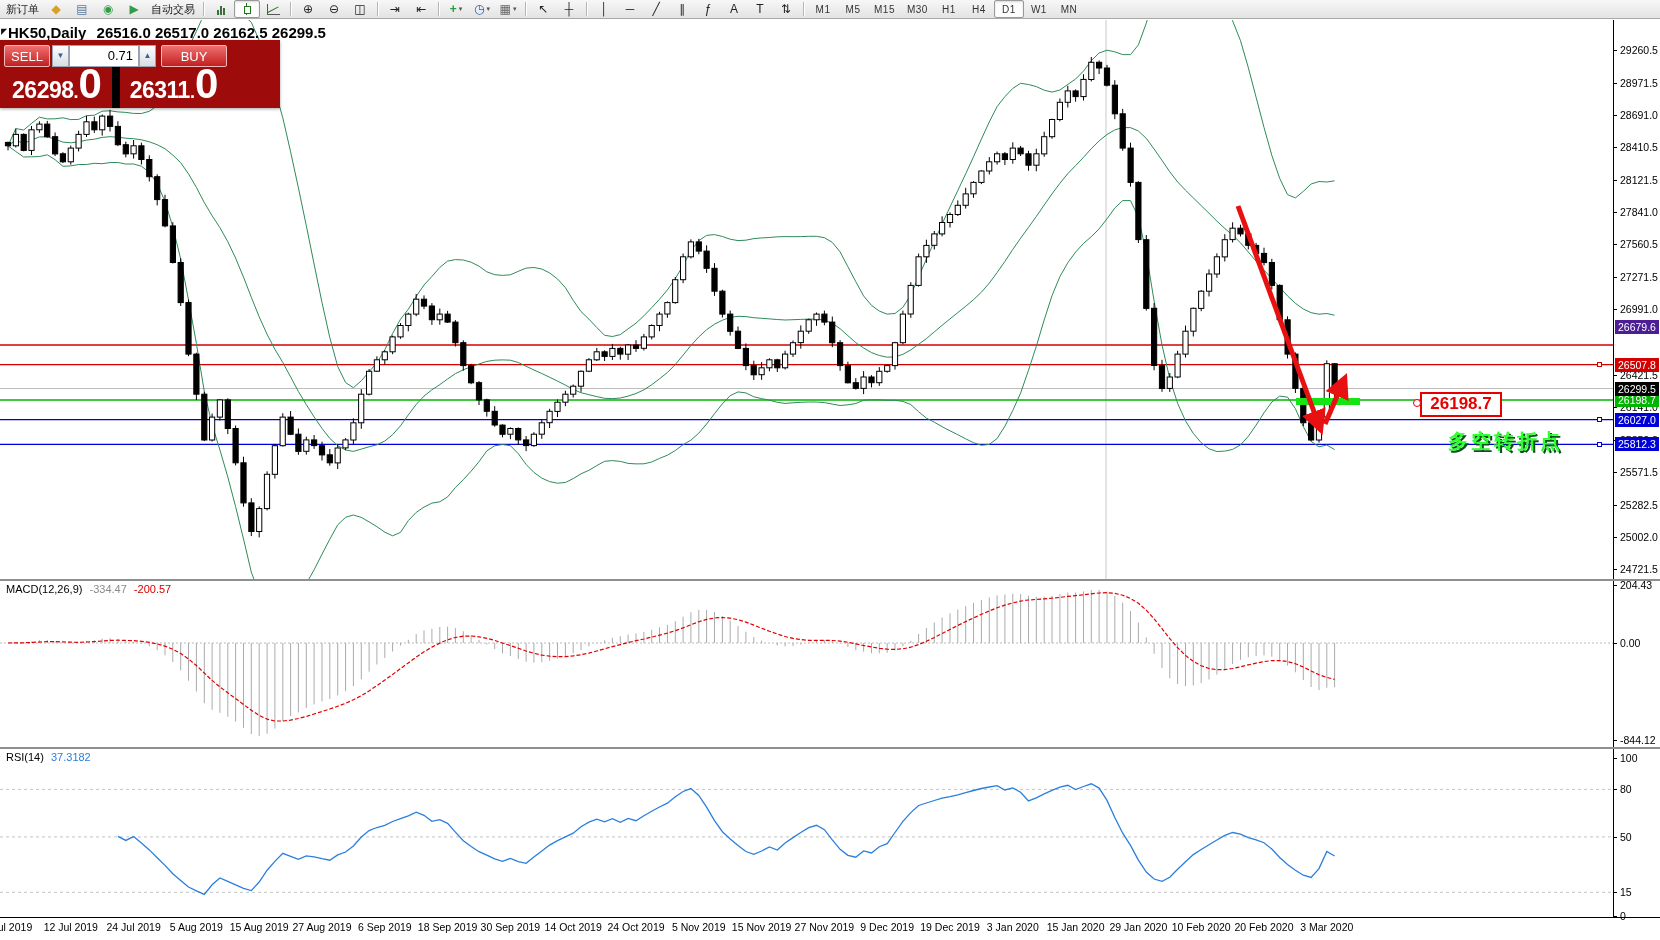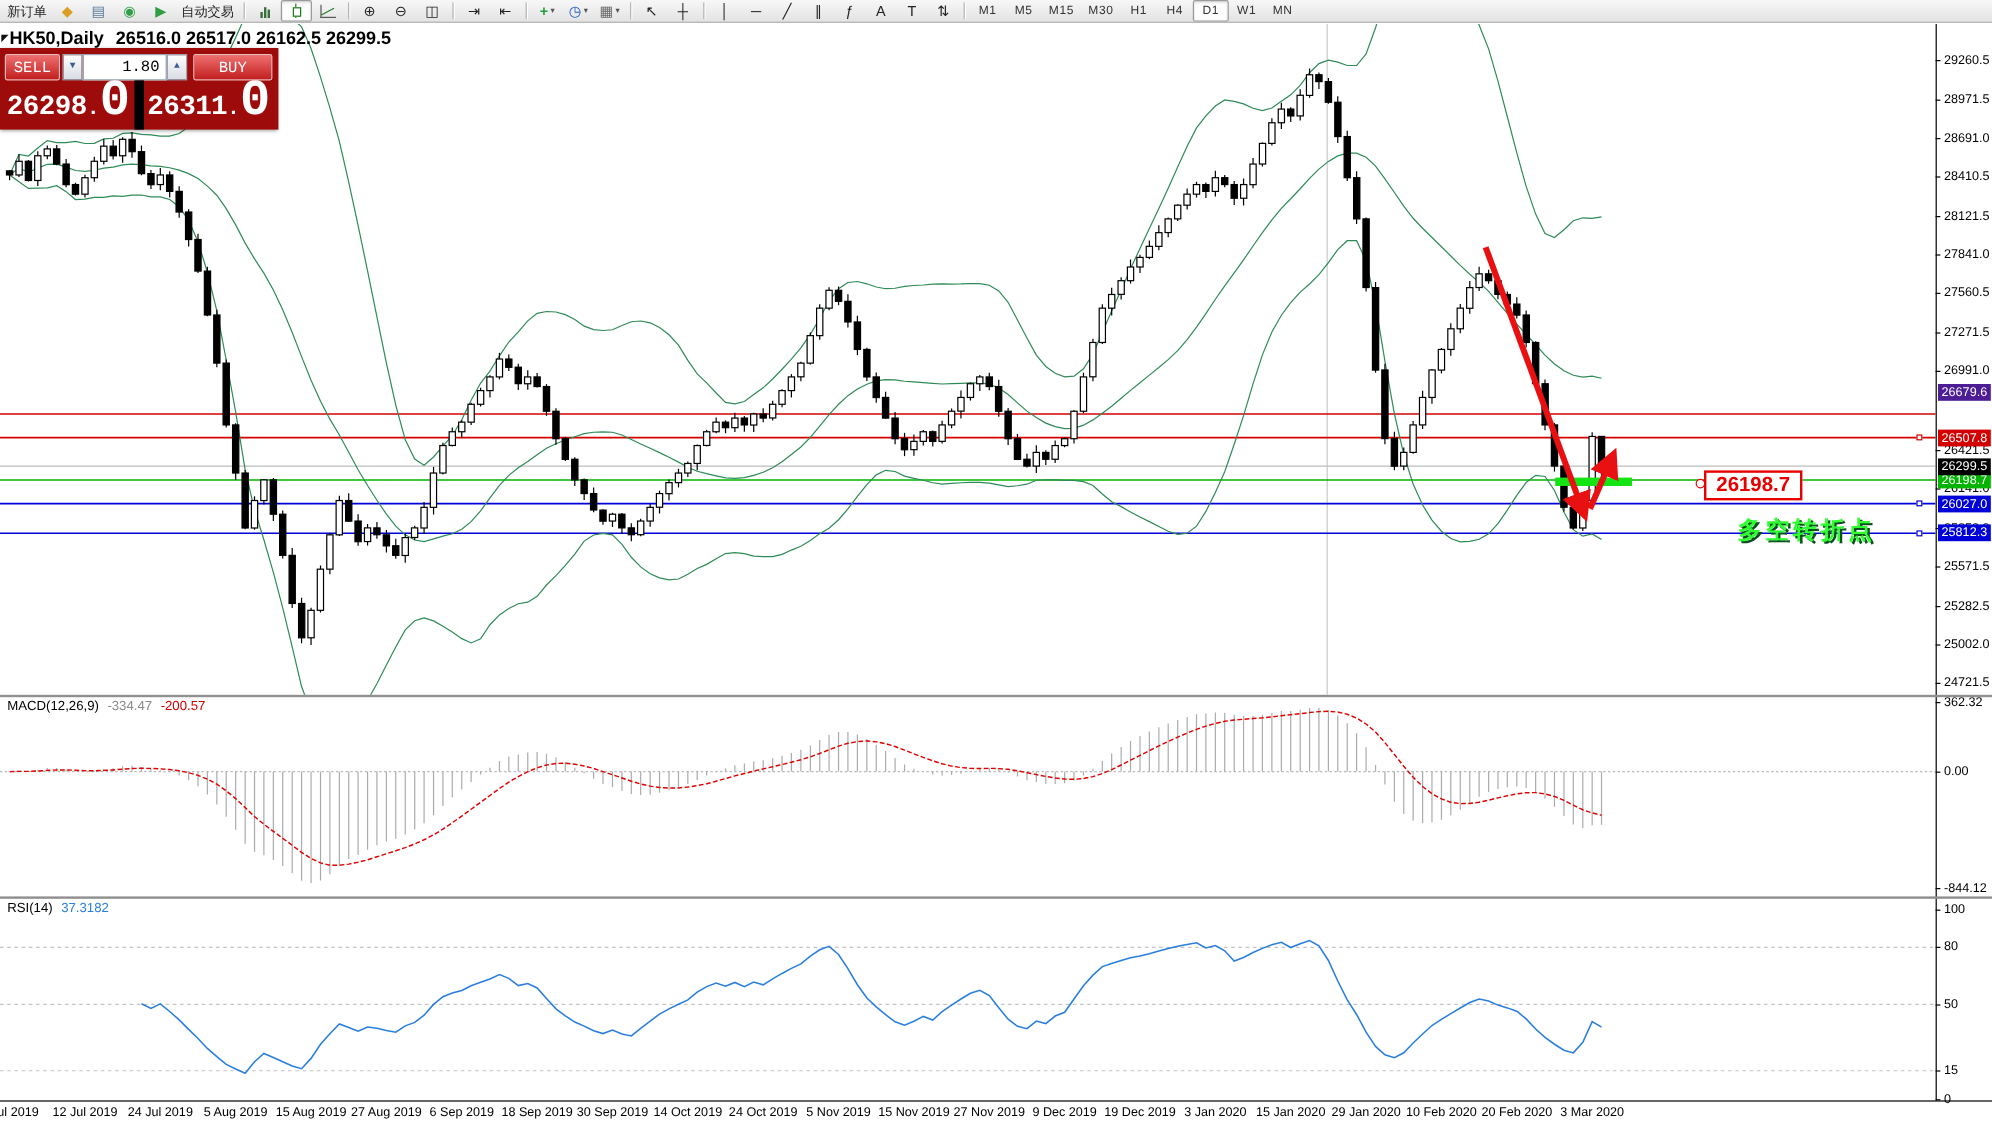--- a/index.html
+++ b/index.html
@@ -27,22 +27,22 @@
   .mag i{position:absolute;left:0;top:0;width:7px;height:7px;border:2px solid #4a7ab5;border-radius:50%;}
   .mag b{position:absolute;left:8px;top:8px;width:5px;height:2px;background:#4a7ab5;transform:rotate(45deg);}
   .chat{position:relative;width:16px;height:12px;}
   .chat i,.chat b{position:absolute;border:1px solid #999;background:#f2f2f2;border-radius:4px;width:9px;height:7px;}
   .chat i{left:0;top:1px;} .chat b{left:6px;top:3px;}
   #tb-right{position:absolute;right:6px;top:3px;display:flex;gap:10px;align-items:center;}
   
   #chart-title{position:absolute;left:8px;top:24px;font-size:15px;font-weight:bold;color:#000;z-index:30;}
   #win-icon{position:absolute;left:1px;top:27px;font-size:8px;color:#111;z-index:30;}
   
-  #trade-panel{position:absolute;left:0px;top:40px;width:232px;height:68px;background:#9e0b0b;z-index:40;
-     box-shadow:0 1px 3px rgba(0,0,0,.35);font-family:Liberation Mono, monospace;}
+  #trade-panel{position:absolute;left:0px;top:40px;width:280px;height:68px;background:#9e0b0b;z-index:40;
+     box-shadow:0 1px 3px rgba(0,0,0,.35);}
   .tp-btn{position:absolute;top:5px;height:22px;line-height:22px;text-align:center;color:#fff;font-size:13px;
      background:linear-gradient(#ef7070,#c21f1f);border:1px solid #f0b9b9;border-radius:2px;box-sizing:border-box;}
   #sell-btn{left:4px;width:46px;} #buy-btn{left:161px;width:66px;}
   #vol-down,#vol-up{position:absolute;top:5px;width:17px;height:22px;background:linear-gradient(#fdfdfd,#d8dde4);
      border:1px solid #9aa4b2;box-sizing:border-box;color:#3c5f93;font-size:8px;text-align:center;line-height:20px;}
   #vol-down{left:52px;} #vol-up{left:139px;}
   #vol-input{position:absolute;left:69px;top:5px;width:70px;height:22px;background:#fff;border:1px solid #9aa4b2;
      box-sizing:border-box;font-size:13px;color:#000;text-align:right;padding-right:5px;line-height:20px;}
   .tp-price{position:absolute;top:27px;height:41px;color:#fff;display:flex;align-items:baseline;justify-content:center;}
   #sell-cell{left:2px;width:110px;} #buy-cell{left:120px;width:108px;}
@@ -748,21 +748,21 @@
 
   <span id="win-icon">◤</span>
   <div id="chart-title">
     <span>HK50,Daily</span>
     <span style="font-weight:bold;margin-left:6px;">26516.0 26517.0 26162.5 26299.5</span>
   </div>
 
   <div id="trade-panel">
     <div id="sell-btn" class="tp-btn">SELL</div>
     <div id="vol-down">▼</div>
-    <div id="vol-input">1.80</div>
+    <div id="vol-input">0.71</div>
     <div id="vol-up">▲</div>
     <div id="buy-btn" class="tp-btn">BUY</div>
     <div id="sell-cell" class="tp-price">
       <span class="tp-main">26298</span>
       <span class="tp-dot">.</span>
       <span class="tp-big">0</span>
     </div>
     <div id="tp-divider"></div>
     <div id="buy-cell" class="tp-price">
       <span class="tp-main">26311</span>
@@ -826,21 +826,21 @@
       <div class="price-tag" style="top:327px;background:#4c1d95">26679.6</div>
       <div class="price-tag" style="top:364.7px;background:#d40000">26507.8</div>
       <div class="handle" style="left:1597px;top:362.2px;border:1px solid #d40000"></div>
       <div class="price-tag" style="top:400.0px;background:#00b400">26198.7</div>
       <div class="price-tag" style="top:419.7px;background:#0000d8">26027.0</div>
       <div class="handle" style="left:1597px;top:417.2px;border:1px solid #0000d8"></div>
       <div class="price-tag" style="top:444.3px;background:#0000d8">25812.3</div>
       <div class="handle" style="left:1597px;top:441.8px;border:1px solid #0000d8"></div>
       <div class="price-tag" style="top:388.5px;background:#000000">26299.5</div>
       <div class="tick-dash" style="top:584.5px"></div>
-       <div class="tick-label" style="top:584.5px">362.32</div>
+       <div class="tick-label" style="top:584.5px">204.43</div>
       <div class="tick-dash" style="top:643.0px"></div>
        <div class="tick-label" style="top:643.0px">0.00</div>
       <div class="tick-dash" style="top:740.0px"></div>
        <div class="tick-label" style="top:740.0px">-844.12</div>
       <div class="tick-dash" style="top:757.7px"></div>
        <div class="tick-label" style="top:757.7px">100</div>
       <div class="tick-dash" style="top:789.4px"></div>
        <div class="tick-label" style="top:789.4px">80</div>
       <div class="tick-dash" style="top:836.9px"></div>
        <div class="tick-label" style="top:836.9px">50</div>

